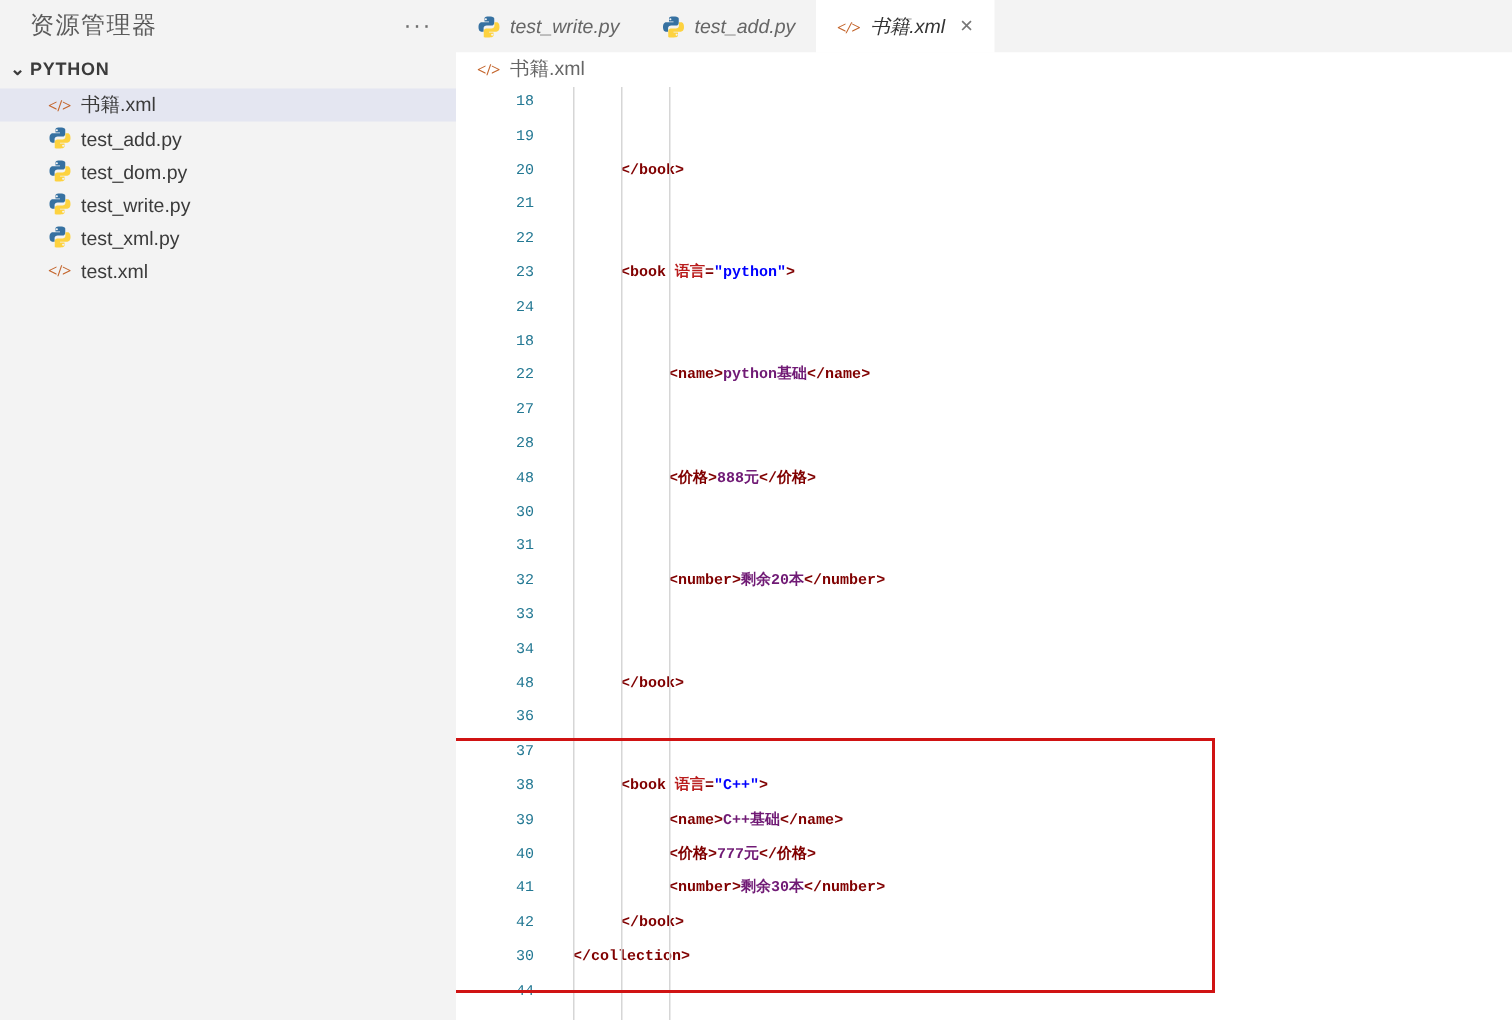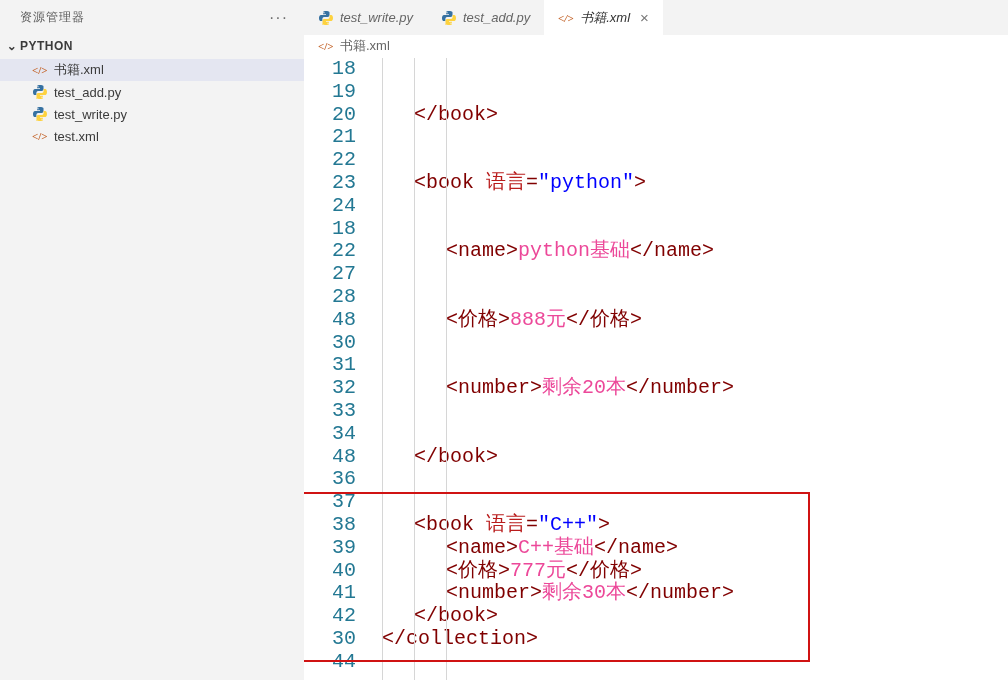--- a/index.html
+++ b/index.html
@@ -1,49 +1,49 @@
 <!DOCTYPE html>
 <html><head>
 <meta charset="utf-8">
 <style>
   * { margin: 0; padding: 0; box-sizing: border-box; }
   body { font-family: "Segoe UI", "Microsoft YaHei", sans-serif; font-size: 13px; color: #333; background: #fff; user-select: none; }
   .app { display: flex; width: 1008px; height: 680px; overflow: hidden; position: relative; }
   .sidebar { width: 304px; background: #f3f3f3; display: flex; flex-direction: column; }
   .sidebar-header { display: flex; align-items: center; padding: 0 8px 0 20px; height: 35px; color: #5a5a5a; font-size: 11px; }
-  .sidebar-header .title { flex: 1; letter-spacing: 1px; font-size: 12px; color: #5b5b5b; }
+  .sidebar-header .title { flex: 1; letter-spacing: 1px; font-size: 16px; color: #5b5b5b; }
   .sidebar-header .dots { color: #6e6e6e; padding: 0 8px; font-size: 16px; line-height: 14px; letter-spacing: 1px; }
   .section-header { display: flex; align-items: center; padding: 0 0 0 4px; height: 22px; font-size: 12px; font-weight: 700; color: #3b3b3b; letter-spacing: .5px; }
   .section-header .chev { width: 16px; text-align: center; font-size: 12px; color: #3b3b3b; }
   .tree { padding-top: 2px; }
   .tree-row { display: flex; align-items: center; height: 22px; padding-left: 32px; font-size: 13px; color: #3b3b3b; cursor: pointer; gap: 6px; }
   .tree-row.active { background: #e4e6f1; }
   .tree-row .ico { width: 16px; height: 16px; display: flex; align-items: center; justify-content: center; }
   .tree-row .ico svg { width: 16px; height: 16px; }
   .tree-row .label { white-space: nowrap; }
   .main { flex: 1; display: flex; flex-direction: column; background: #fff; }
   .tabbar { display: flex; align-items: stretch; height: 35px; background: #f3f3f3; }
   .tab { display: flex; align-items: center; gap: 6px; padding: 0 14px; font-size: 13px; color: #666; cursor: pointer; font-style: italic; position: relative; }
   .tab.active { background: #fff; color: #333; }
   .tab .ico { width: 16px; height: 16px; display: flex; align-items: center; justify-content: center; }
   .tab .ico svg { width: 16px; height: 16px; }
   .tab .close { color: #777; font-size: 15px; margin-left: 4px; font-style: normal; line-height: 1; }
   .breadcrumb { display: flex; align-items: center; height: 22px; padding: 0 14px; font-size: 13px; color: #666; gap: 6px; background: #fff; }
   .breadcrumb .ico { width: 16px; height: 16px; display: flex; align-items: center; justify-content: center; }
   .breadcrumb .ico svg { width: 16px; height: 16px; }
-  .editor { flex: 1; display: flex; font-family: Consolas, "Courier New", monospace; font-size: 20px; position: relative; line-height: 22.8px; overflow: hidden; padding-top: 1px; }
+  .editor { flex: 1; display: flex; font-family: Consolas, "Courier New", monospace; font-size: 10px; position: relative; line-height: 22.8px; overflow: hidden; padding-top: 1px; }
   .gutter { width: 78px; text-align: right; padding-right: 26px; color: #237893; }
   .gutter div { height: 22.8px; }
-  .code { flex: 1; white-space: pre; position: relative; }
+  .code { flex: 1; white-space: pre; position: relative; font-weight: bold; }
   .code .row { height: 22.8px; }
   .code .guide { position: absolute; top: 0; bottom: 0; width: 0; border-left: 1px solid #d6d6d6; }
   .t-tag { color: #800000; }
   .t-attr { color: #b91c1c; }
   .t-str { color: #0000ff; }
-  .t-txt { color: #ec4899; }
+  .t-txt { color: #701a75; }
   .t-punc { color: #800000; }
   .highlight-box { position: absolute; border: 2px solid #d01313; pointer-events: none; z-index: 5; }
 </style>
 </head>
 <body>
 
 <div class="app">
 
   <div class="sidebar">
     <div class="sidebar-header">
@@ -72,21 +72,39 @@
           </span>
           <span class="label">test_add.py</span>
         </div>
         <div class="tree-row">
           <span class="ico">
             <svg viewBox="0 0 16 16">
               <path fill="#3671a1" d="M7.8 1c-3 0-2.8 1.3-2.8 1.3v2H8v.6H3.3S1 4.7 1 8s2 3.1 2 3.1h1.4V9s-.1-2 2-2h3.2s1.9.1 1.9-1.9V2.4S11.8 1 7.8 1zM5.9 2.1a.7.7 0 1 1 0 1.4.7.7 0 0 1 0-1.4z"></path>
               <path fill="#fdd23f" d="M8.2 15c3 0 2.8-1.3 2.8-1.3v-2H8v-.6h4.7S15 11.3 15 8s-2-3.1-2-3.1h-1.4V7s.1 2-2 2H6.4s-1.9-.1-1.9 1.9v3.7S4.2 15 8.2 15zm1.9-1.1a.7.7 0 1 1 0-1.4.7.7 0 0 1 0 1.4z"></path>
             </svg>
           </span>
+          <span class="label">test_dom.py</span>
+        </div>
+        <div class="tree-row">
+          <span class="ico">
+            <svg viewBox="0 0 16 16">
+              <path fill="#3671a1" d="M7.8 1c-3 0-2.8 1.3-2.8 1.3v2H8v.6H3.3S1 4.7 1 8s2 3.1 2 3.1h1.4V9s-.1-2 2-2h3.2s1.9.1 1.9-1.9V2.4S11.8 1 7.8 1zM5.9 2.1a.7.7 0 1 1 0 1.4.7.7 0 0 1 0-1.4z"></path>
+              <path fill="#fdd23f" d="M8.2 15c3 0 2.8-1.3 2.8-1.3v-2H8v-.6h4.7S15 11.3 15 8s-2-3.1-2-3.1h-1.4V7s.1 2-2 2H6.4s-1.9-.1-1.9 1.9v3.7S4.2 15 8.2 15zm1.9-1.1a.7.7 0 1 1 0-1.4.7.7 0 0 1 0 1.4z"></path>
+            </svg>
+          </span>
           <span class="label">test_write.py</span>
+        </div>
+        <div class="tree-row">
+          <span class="ico">
+            <svg viewBox="0 0 16 16">
+              <path fill="#3671a1" d="M7.8 1c-3 0-2.8 1.3-2.8 1.3v2H8v.6H3.3S1 4.7 1 8s2 3.1 2 3.1h1.4V9s-.1-2 2-2h3.2s1.9.1 1.9-1.9V2.4S11.8 1 7.8 1zM5.9 2.1a.7.7 0 1 1 0 1.4.7.7 0 0 1 0-1.4z"></path>
+              <path fill="#fdd23f" d="M8.2 15c3 0 2.8-1.3 2.8-1.3v-2H8v-.6h4.7S15 11.3 15 8s-2-3.1-2-3.1h-1.4V7s.1 2-2 2H6.4s-1.9-.1-1.9 1.9v3.7S4.2 15 8.2 15zm1.9-1.1a.7.7 0 1 1 0-1.4.7.7 0 0 1 0 1.4z"></path>
+            </svg>
+          </span>
+          <span class="label">test_xml.py</span>
         </div>
         <div class="tree-row">
           <span class="ico">
             <svg viewBox="0 0 16 16">
               <text x="0" y="12" font-size="11" font-family="Consolas" fill="#c4652c" font-weight="bold">&lt;/&gt;</text>
             </svg>
           </span>
           <span class="label">test.xml</span>
         </div>
       </div>

